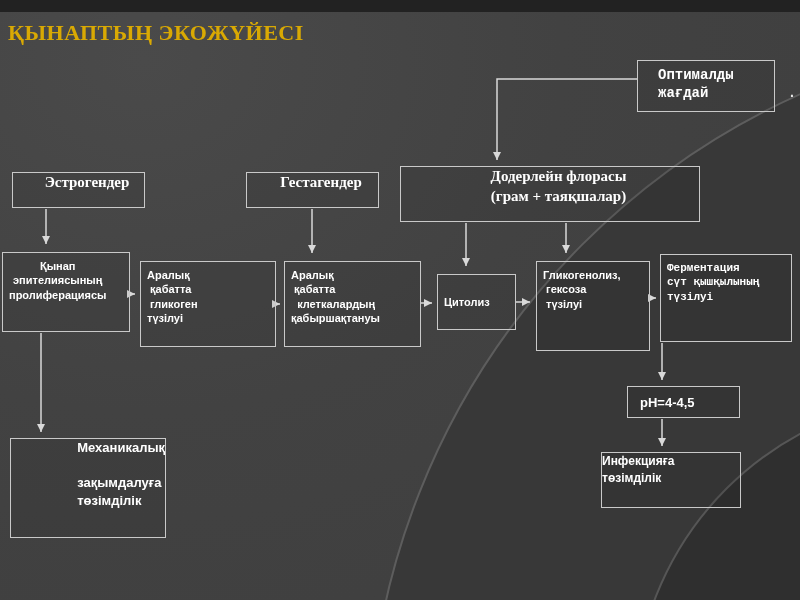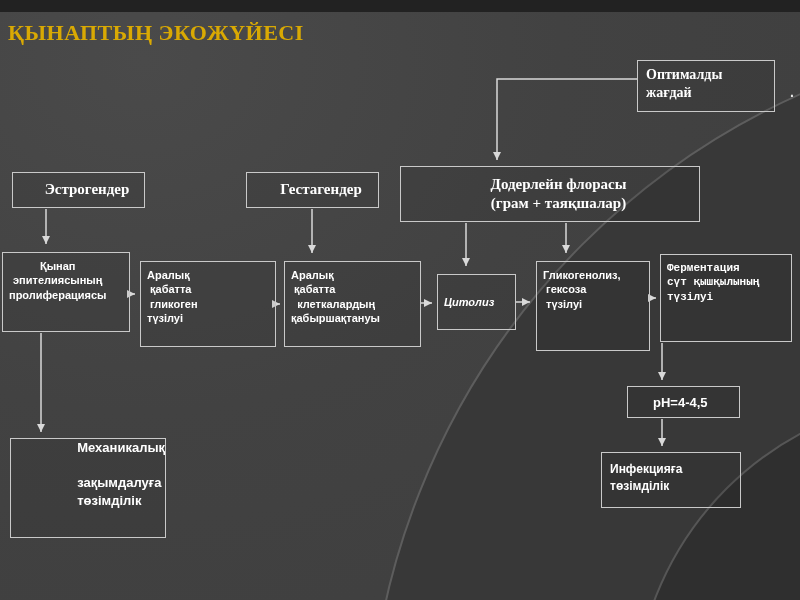--- a/index.html
+++ b/index.html
@@ -25,31 +25,31 @@
   svg.connectors path{stroke:#d9d9d9;stroke-width:1.5;fill:none;}
 
   .node{
     position:absolute;z-index:3;box-sizing:border-box;
     border:1px solid #c9c9c9;color:#ffffff;font-weight:bold;
     display:flex;background:rgba(0,0,0,0.06);
   }
   .lbl{white-space:pre-wrap;}
   .header{
     font-family:"Liberation Serif", serif;font-size:15px;
-    align-items:center;justify-content:center;text-align:center;line-height:1.3;padding-left:17px;
+    align-items:flex-start;justify-content:center;text-align:center;line-height:1.3;padding-left:17px;
   }
   .optimal{
-    font-family:Liberation Serif, serif;font-size:14px;
-    align-items:flex-start;padding:5px 8px;line-height:1.3;
+    font-family:Liberation Mono, monospace;font-size:14px;
+    align-items:flex-start;padding:5px 20px;line-height:1.3;
   }
   .small{font-size:11px;line-height:1.3;align-items:flex-start;padding:6px 6px;}
-  .center-v{align-items:center;font-style:italic;}
-  .ph{font-size:13px;align-items:center;padding-left:25px;}
+  .center-v{align-items:center;}
+  .ph{font-size:13px;align-items:center;padding-left:12px;}
   .mech{font-size:13px;align-items:flex-start;line-height:1.35;justify-content:flex-end;}
-  .infect{font-size:12px;align-items:flex-start;padding:8px;line-height:1.4;}
+  .infect{font-size:12px;align-items:flex-start;line-height:1.4;}
 </style>
 </head>
 <body>
 
 <div class="slide">
 
   <div class="arc arc-big"></div>
   <div class="arc arc-small"></div>
 
   <h1 class="title">ҚЫНАПТЫҢ ЭКОЖҮЙЕСІ</h1>

